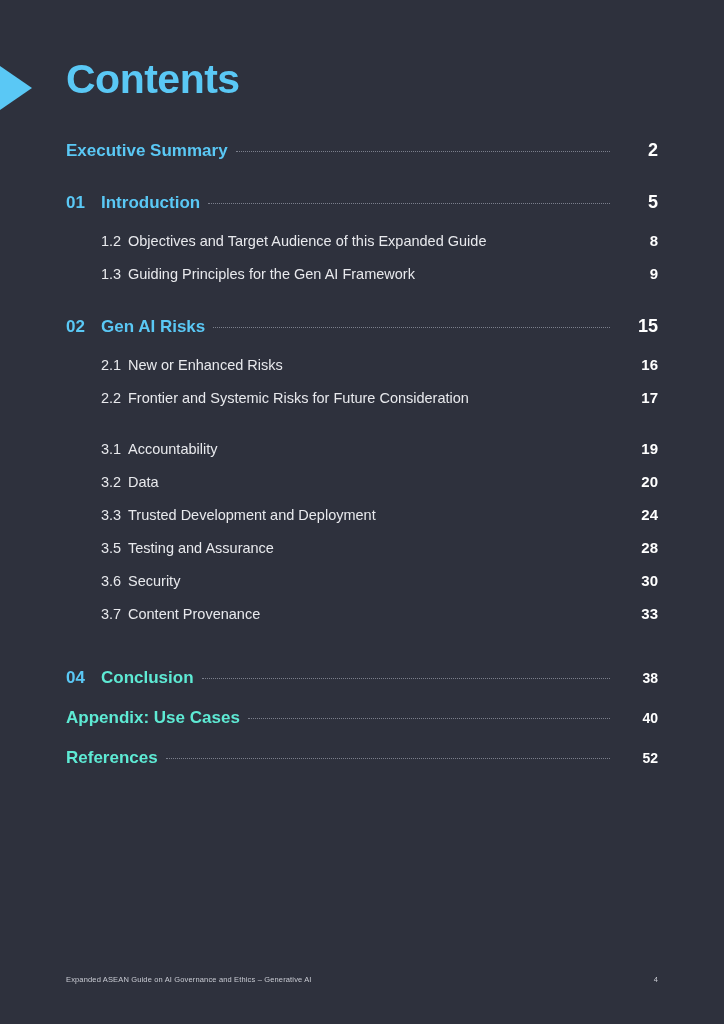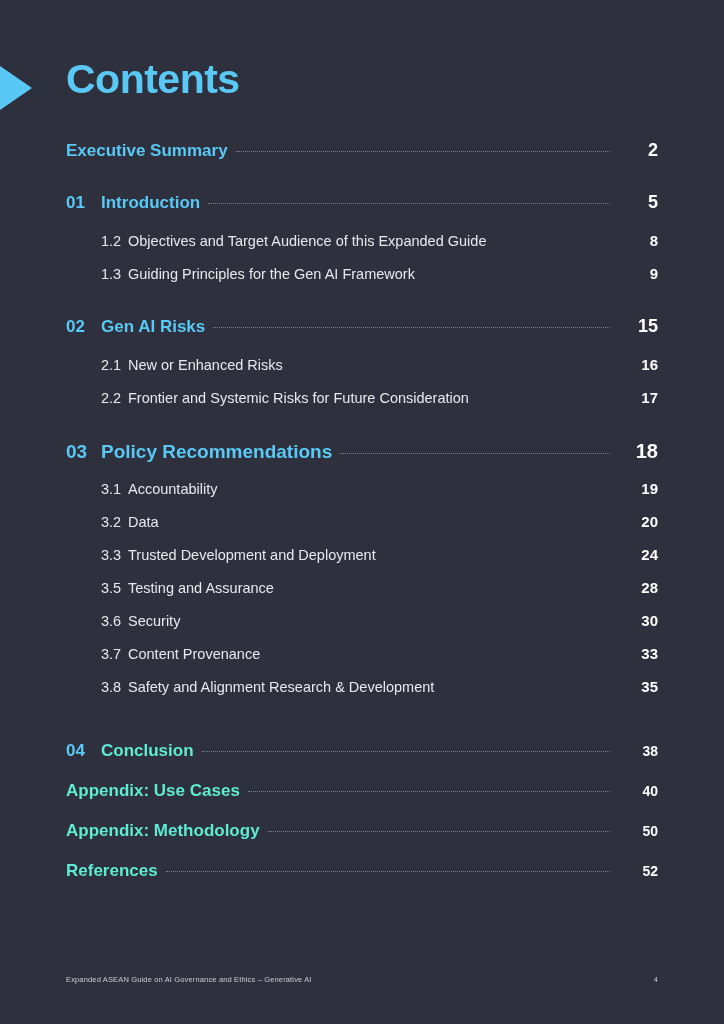--- a/index.html
+++ b/index.html
@@ -231,26 +231,20 @@
   </div>
   <div class="row level2">
     <span class="num">2.2</span>
     <span class="title">Frontier and Systemic Risks for Future Consideration</span>
     <span class="leader hidden"></span>
     <span class="pageno">17</span>
   </div>
 
   <div class="gap-md"></div>
 
-  <div class="row level1 big">
-    <span class="num">03</span>
-    <span class="title">Policy Recommendations</span>
-    <span class="leader"></span>
-    <span class="pageno">18</span>
-  </div>
 
   <div class="row level2">
     <span class="num">3.1</span>
     <span class="title">Accountability</span>
     <span class="leader hidden"></span>
     <span class="pageno">19</span>
   </div>
   <div class="row level2">
     <span class="num">3.2</span>
     <span class="title">Data</span>
@@ -273,48 +267,37 @@
     <span class="num">3.6</span>
     <span class="title">Security</span>
     <span class="leader hidden"></span>
     <span class="pageno">30</span>
   </div>
   <div class="row level2">
     <span class="num">3.7</span>
     <span class="title">Content Provenance</span>
     <span class="leader hidden"></span>
     <span class="pageno">33</span>
-  </div>
-  <div class="row level2">
-    <span class="num">3.8</span>
-    <span class="title">Safety and Alignment Research &amp; Development</span>
-    <span class="leader hidden"></span>
-    <span class="pageno">35</span>
   </div>
 
   <div class="gap-lg"></div>
 
   <div class="row bottom">
     <span class="num">04</span>
     <span class="title">Conclusion</span>
     <span class="leader"></span>
     <span class="pageno">38</span>
   </div>
 
   <div class="row bottom">
     <span class="title">Appendix: Use Cases</span>
     <span class="leader"></span>
     <span class="pageno">40</span>
   </div>
 
-  <div class="row bottom">
-    <span class="title">Appendix: Methodology</span>
-    <span class="leader"></span>
-    <span class="pageno">50</span>
-  </div>
 
   <div class="row bottom">
     <span class="title">References</span>
     <span class="leader"></span>
     <span class="pageno">52</span>
   </div>
 
 </div>
 
 <div class="footer">

